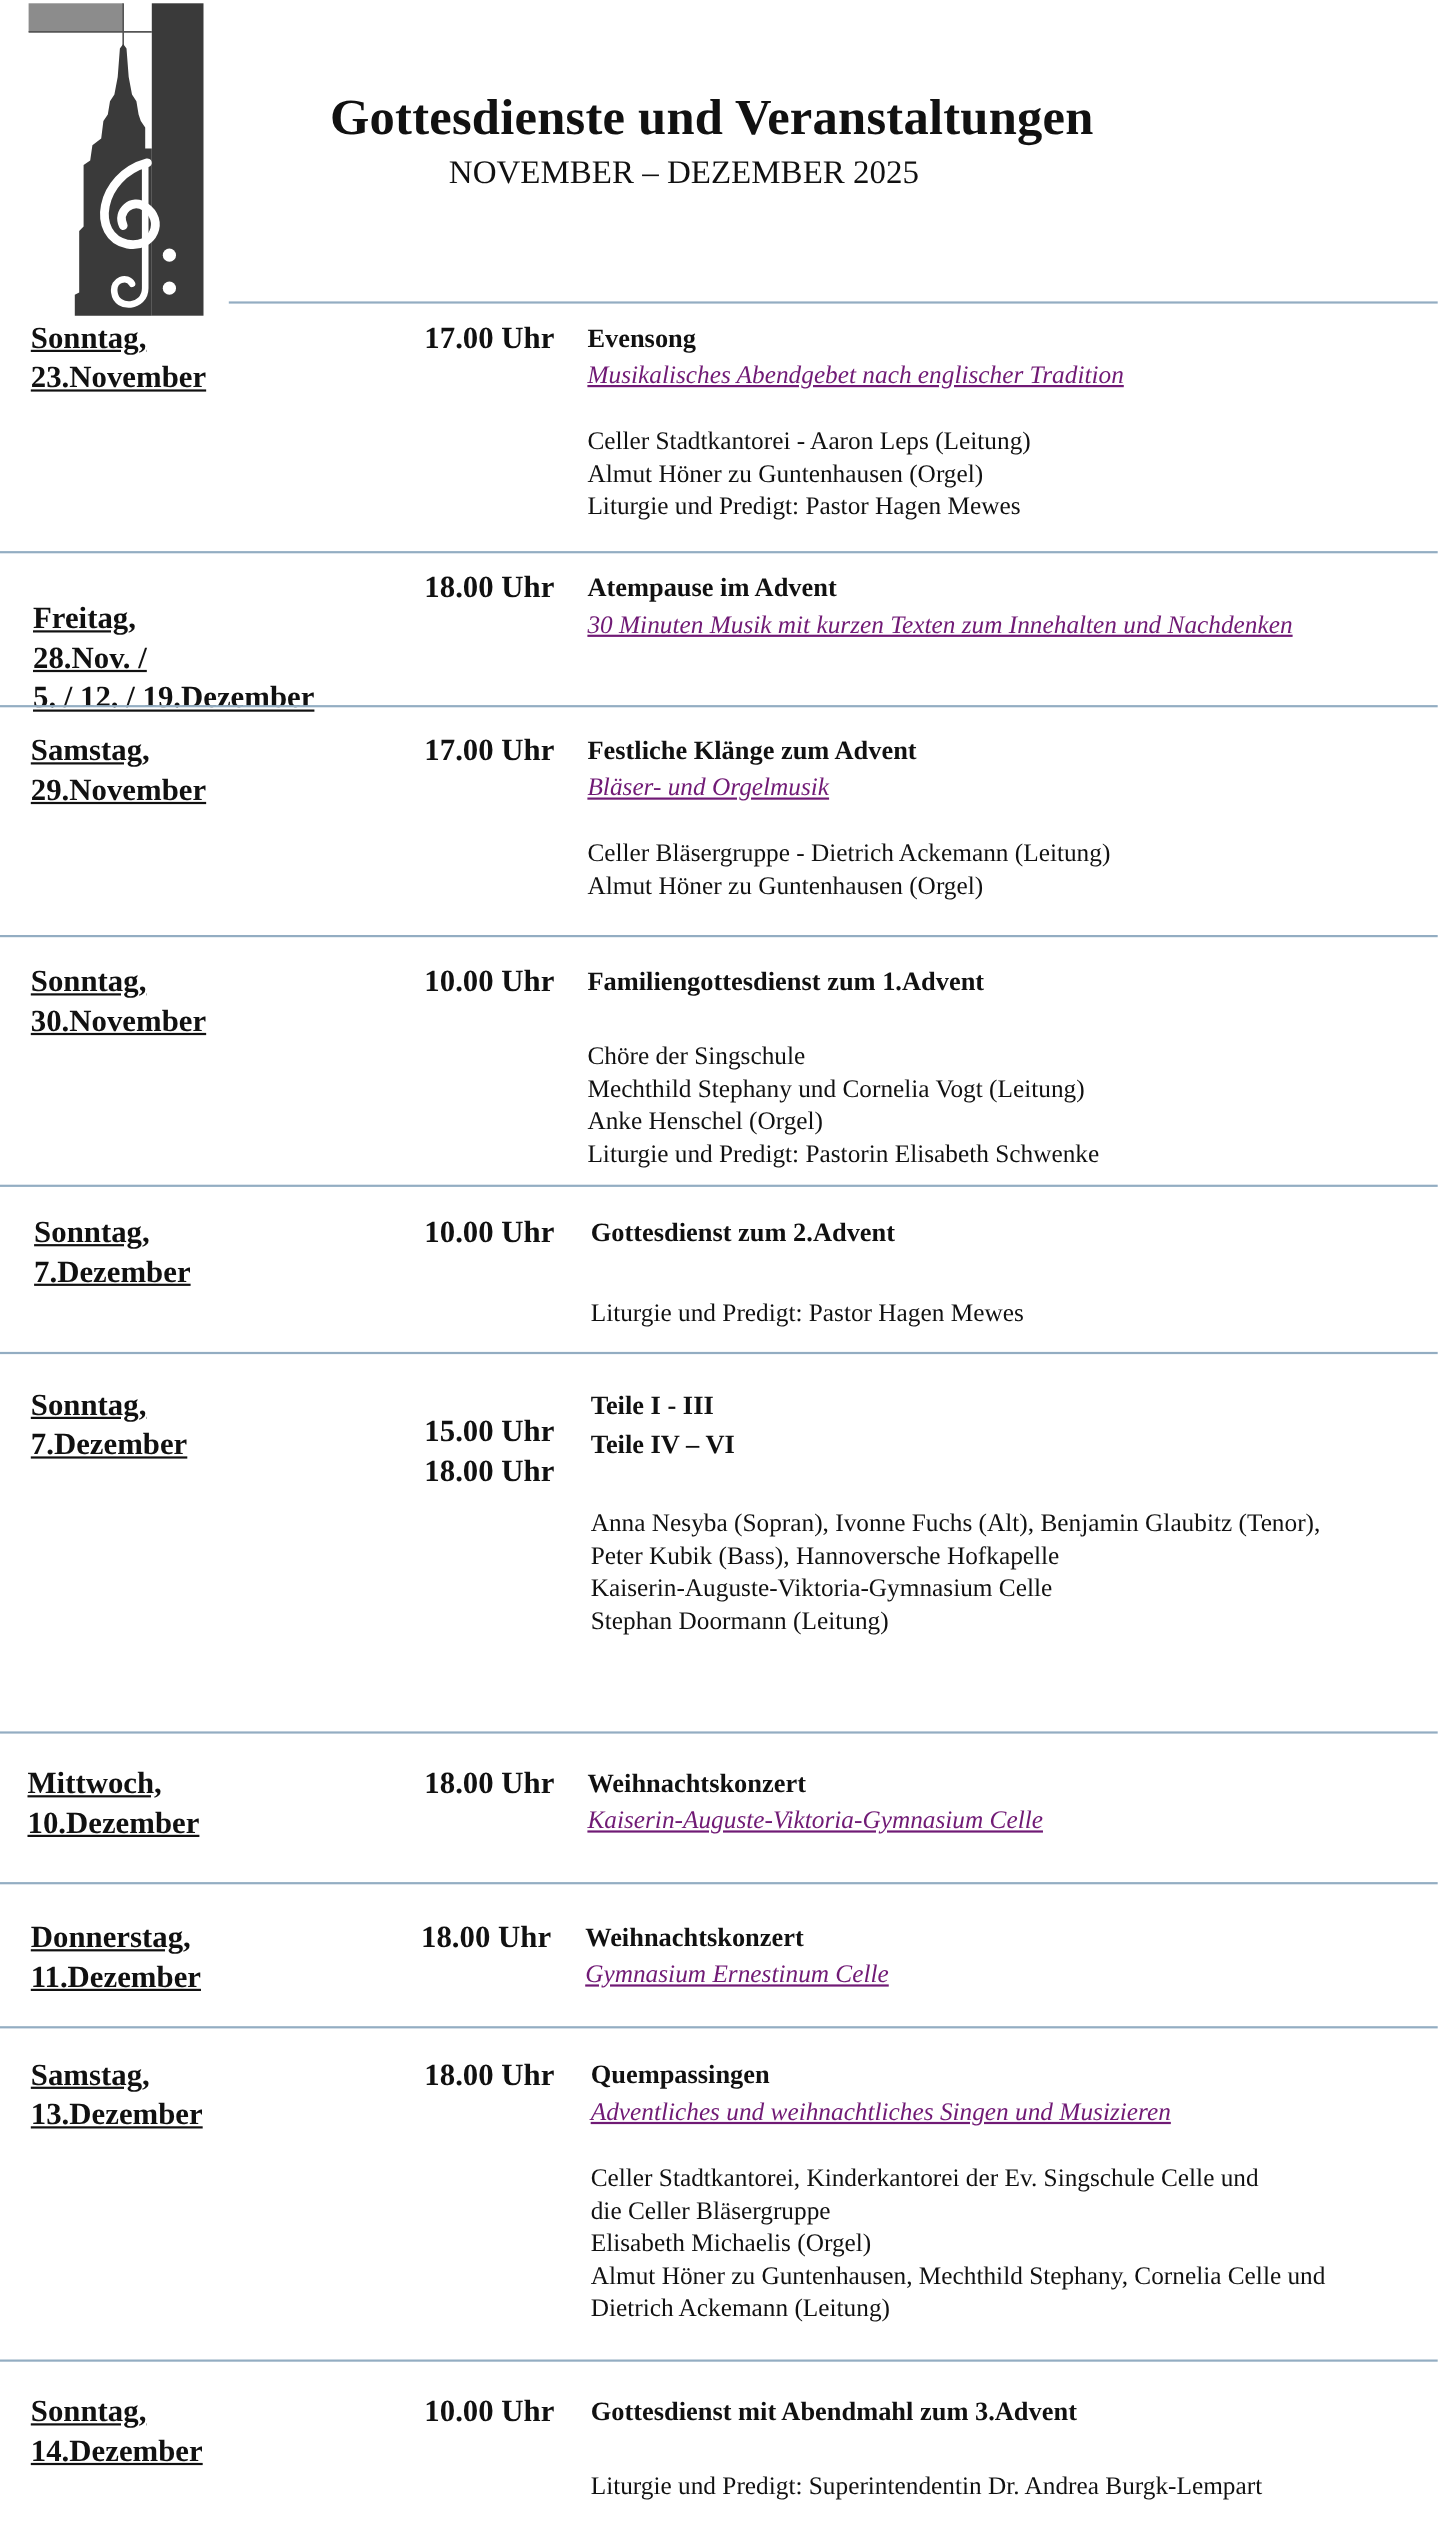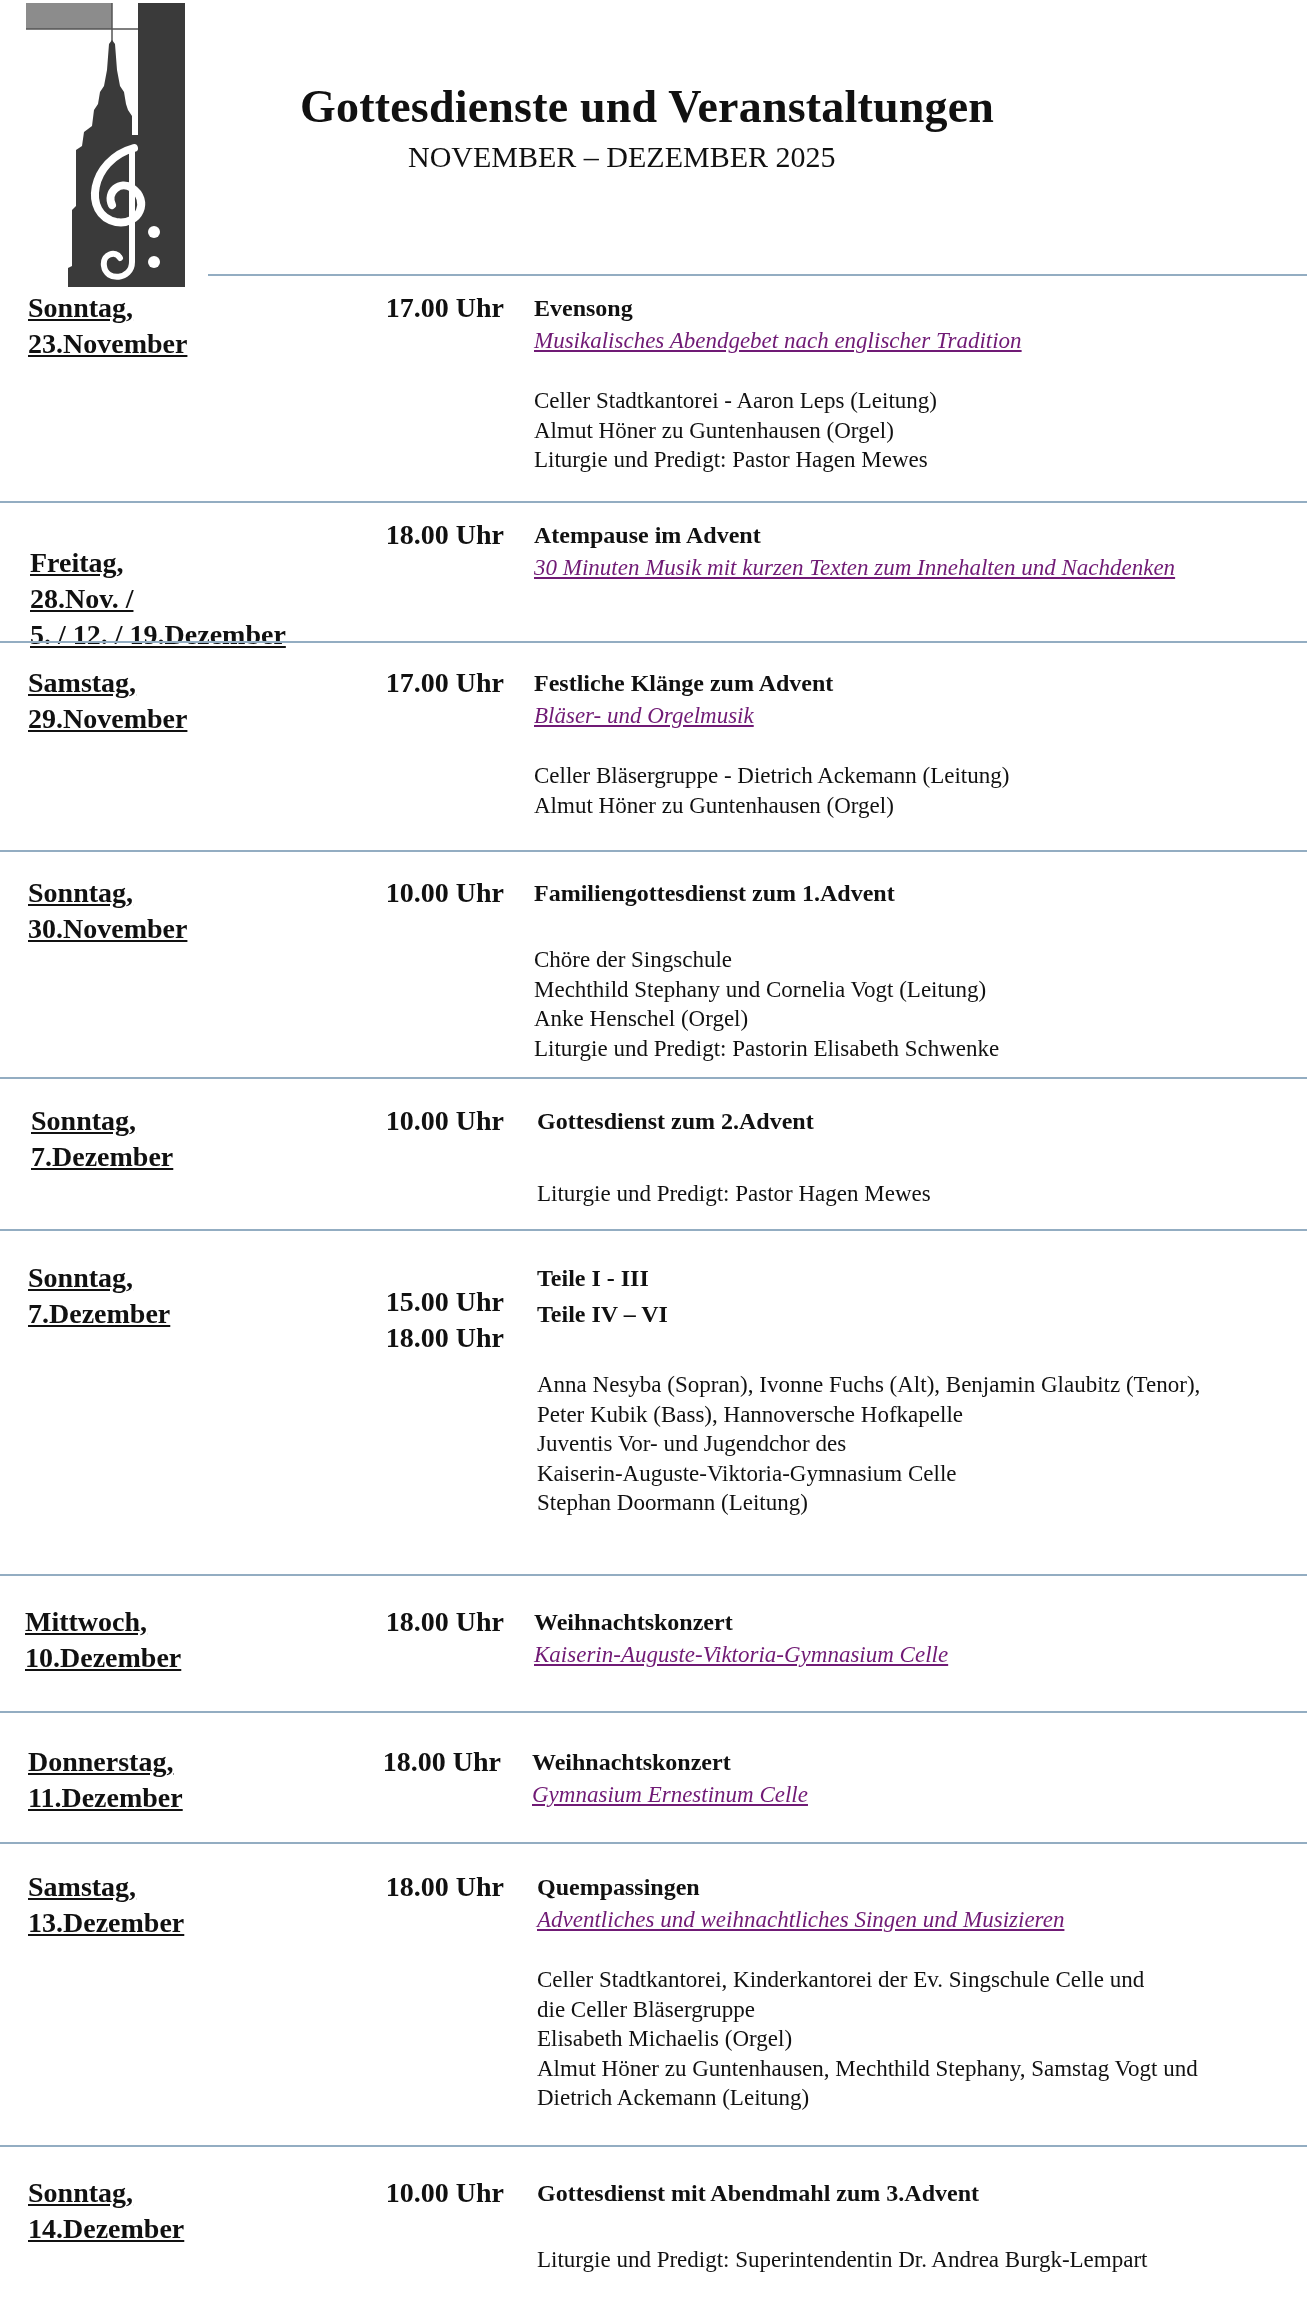--- a/index.html
+++ b/index.html
@@ -130,21 +130,20 @@
   <div class="times" style="top:24px;">
     <div>15.00 Uhr</div>
     <div>18.00 Uhr</div>
   </div>
   <div class="content" style="top:0; left:537px;">
     <div class="ev-title">Teile I - III</div>
     <div class="ev-title">Teile IV – VI</div>
     <div style="height:38px;"></div>
     <div class="details">Anna Nesyba (Sopran), Ivonne Fuchs (Alt), Benjamin Glaubitz (Tenor),</div>
     <div class="details">Peter Kubik (Bass), Hannoversche Hofkapelle</div>
-    <div class="details">Juventis Vor- und Jugendchor des</div>
     <div class="details">Kaiserin-Auguste-Viktoria-Gymnasium Celle</div>
     <div class="details">Stephan Doormann (Leitung)</div>
   </div>
 </div>
 <div class="sep" style="top:1574px; left:0;"></div>
 
 <div class="event" style="top:1604px;">
   <div class="date" style="top:0; left:25px;">
     <div>Mittwoch,</div>
     <div>10.Dezember</div>
@@ -176,21 +175,21 @@
     <div>13.Dezember</div>
   </div>
   <div class="times" style="top:0;">18.00 Uhr</div>
   <div class="content" style="top:0; left:537px;">
     <div class="ev-title">Quempassingen</div>
     <div class="ev-sub">Adventliches und weihnachtliches Singen und Musizieren</div>
     <div class="gap"></div>
     <div class="details">Celler Stadtkantorei, Kinderkantorei der Ev. Singschule Celle und</div>
     <div class="details">die Celler Bläsergruppe</div>
     <div class="details">Elisabeth Michaelis (Orgel)</div>
-    <div class="details">Almut Höner zu Guntenhausen, Mechthild Stephany, Samstag Vogt und</div>
+    <div class="details">Almut Höner zu Guntenhausen, Mechthild Stephany, Cornelia Celle und</div>
     <div class="details">Dietrich Ackemann (Leitung)</div>
   </div>
 </div>
 <div class="sep" style="top:2145px; left:0;"></div>
 
 <div class="event" style="top:2175px;">
   <div class="date" style="top:0;">
     <div>Sonntag,</div>
     <div>14.Dezember</div>
   </div>

